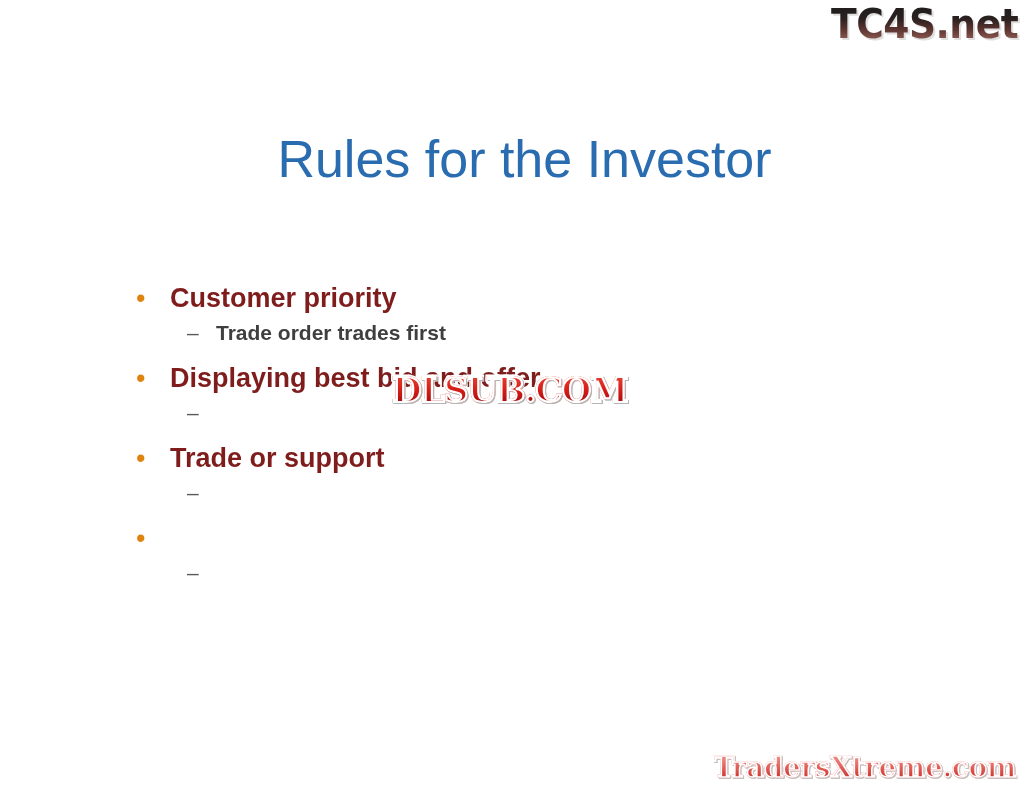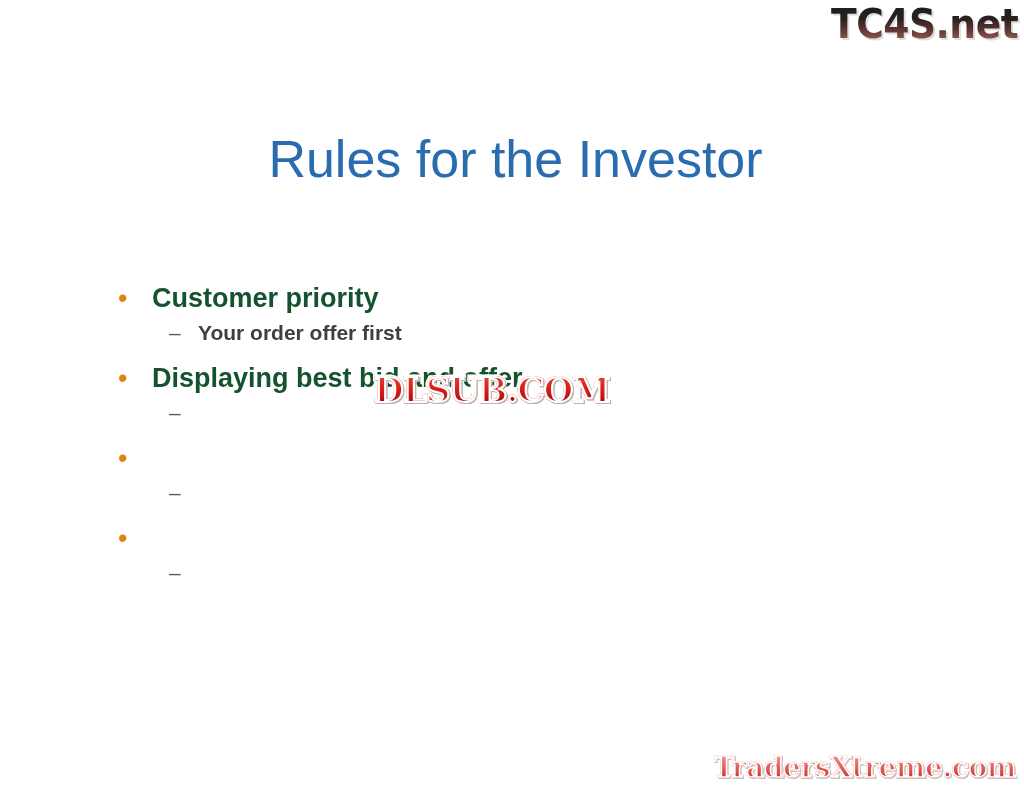--- a/index.html
+++ b/index.html
@@ -13,20 +13,21 @@
     position: relative;
     overflow: hidden;
     font-family: "Liberation Sans", sans-serif;
     -webkit-font-smoothing: antialiased;
   }
 
   .slide {
     position: absolute;
     inset: 0;
     background: #ffffff;
+    margin-left: 18px;
   }
 
   
   .logo-tc4s {
     position: absolute;
     top: 2px;
     right: 6px;
     font-family: "DejaVu Sans", sans-serif;
     font-weight: 700;
     font-size: 40px;
@@ -90,21 +91,21 @@
   }
   .lvl1 .dot {
     flex: 0 0 auto;
     width: 34px;
     color: #e0820e;
     font-size: 27px;
     line-height: 34px;
     text-align: left;
   }
   .lvl1 .txt {
-    color: #14532d;
+    color: #7f1d1d;
     font-weight: 700;
     font-size: 27px;
     line-height: 34px;
     white-space: nowrap;
   }
 
   .lvl2 {
     display: flex;
     align-items: baseline;
     margin-bottom: 14px;
@@ -218,37 +219,38 @@
 
   <div class="body">
 
     <div class="group">
       <div class="lvl1">
         <span class="dot">•</span>
         <span class="txt">Customer priority</span>
       </div>
       <div class="lvl2">
         <span class="dash">–</span>
-        <span class="txt">Your order offer first</span>
+        <span class="txt">Trade order trades first</span>
       </div>
     </div>
 
     <div class="group">
       <div class="lvl1">
         <span class="dot">•</span>
         <span class="txt">Displaying best bid and offer</span>
       </div>
       <div class="lvl2">
         <span class="dash">–</span>
       </div>
     </div>
 
     <div class="group">
       <div class="lvl1">
         <span class="dot">•</span>
+        <span class="txt">Trade or support</span>
       </div>
       <div class="lvl2">
         <span class="dash">–</span>
       </div>
     </div>
 
     <div class="group">
       <div class="lvl1">
         <span class="dot">•</span>
       </div>

